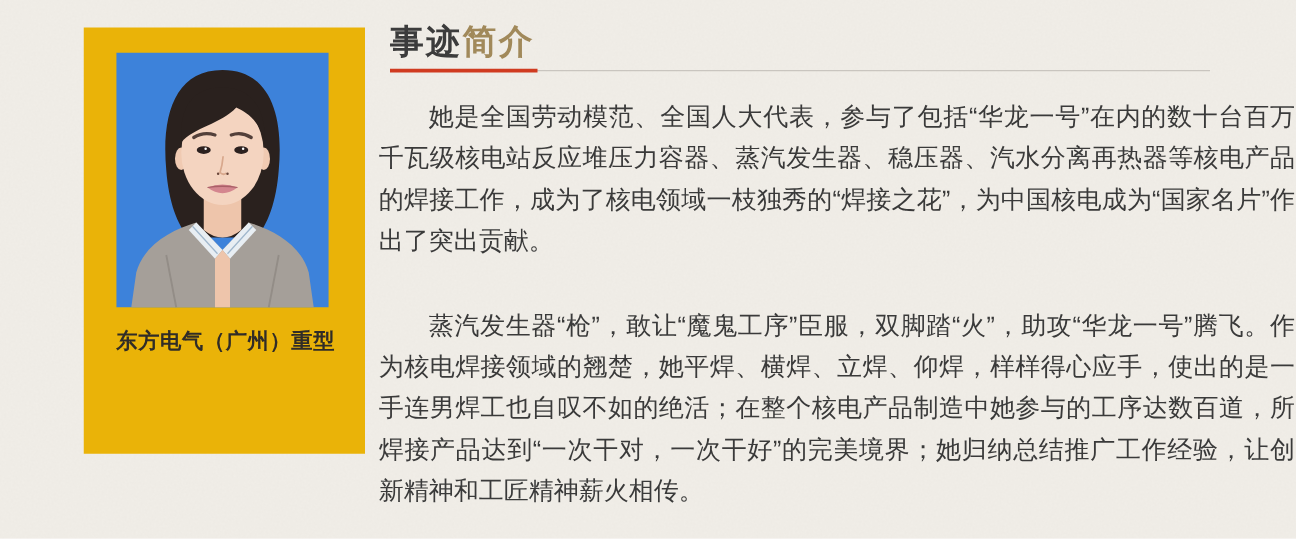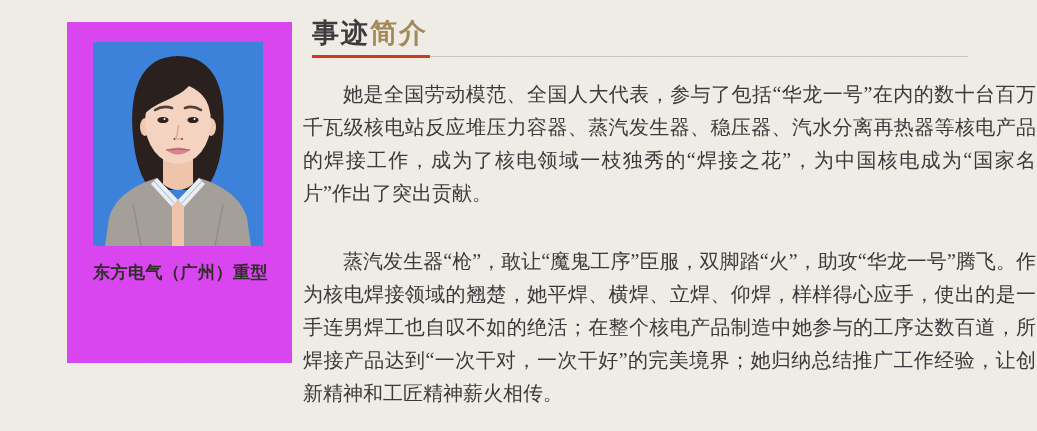--- a/index.html
+++ b/index.html
@@ -16,21 +16,21 @@
   .texture {
     position: absolute; left: 0; top: 0;
     width: 1037px; height: 431px;
     pointer-events: none;
   }
 
   
   .profile-card {
     position: absolute; left: 67px; top: 22px;
     width: 225px; height: 341px;
-    background: #d946ef;
+    background: #eab308;
     z-index: 1;
   }
   .photo-frame {
     position: absolute; left: 26px; top: 20px;
     width: 170px; height: 204px;
   }
   .photo-frame svg { display: block; }
   .affiliation {
     position: absolute; left: 26px; top: 236px;
     width: 180px;
@@ -69,21 +69,20 @@
     width: 118px; height: 3px;
     background: #d03b20;
   }
   .bio p {
     margin: 0;
     font-size: 20px;
     line-height: 33px;
     color: #3a3a3a;
     text-align: justify;
     text-indent: 2em;
-    font-family: Liberation Serif, serif;
   }
   .bio p:first-child { margin-top: 20px; }
   .bio p + p { margin-top: 35px; }
 </style>
 </head>
 <body>
 
 <div class="stage">
 
   <svg class="texture" width="1037" height="431" xmlns="http://www.w3.org/2000/svg">

